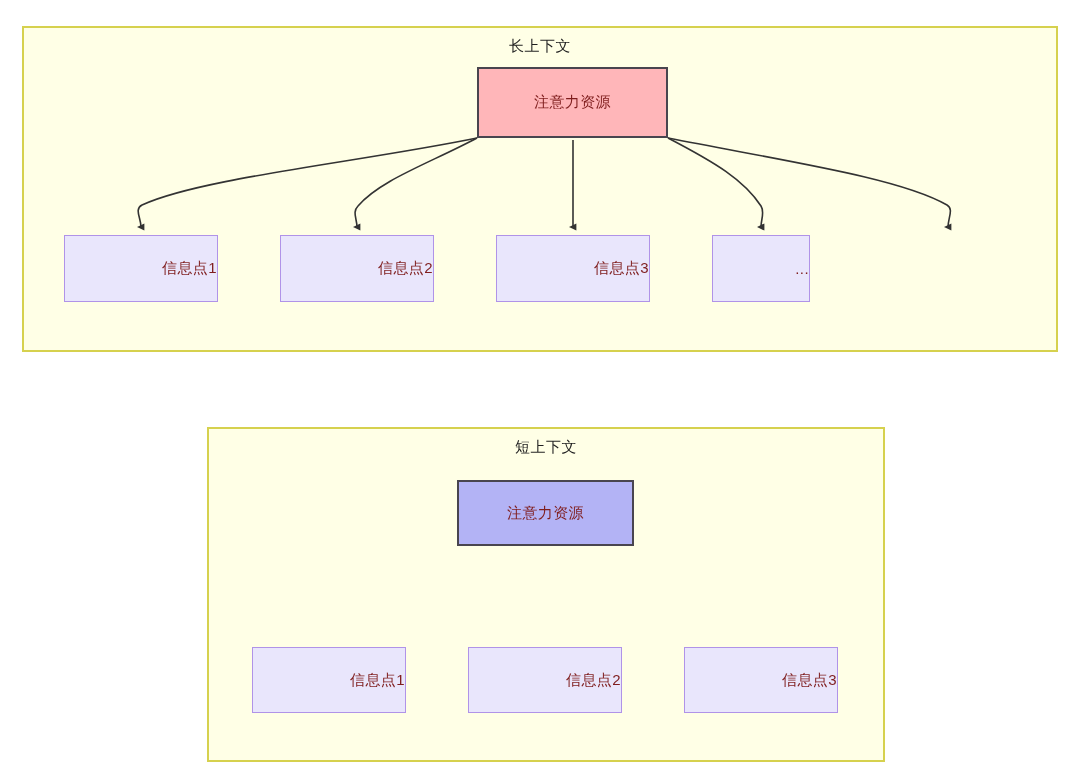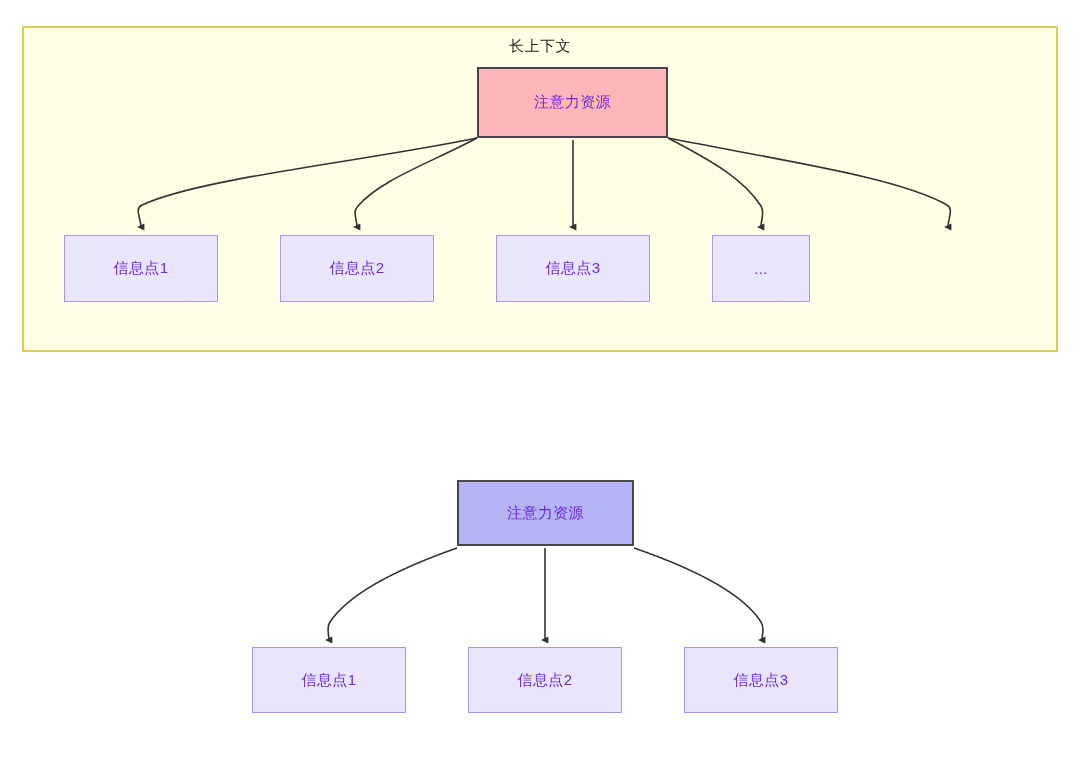--- a/index.html
+++ b/index.html
@@ -56,35 +56,36 @@
   }
 
   
   .node {
     position: absolute;
     box-sizing: border-box;
     display: flex;
     align-items: center;
     justify-content: center;
     font-size: 15px;
-    color: #6d28d9;
+    color: #7f1d1d;
     letter-spacing: 0.4px;
     text-align: center;
   }
   .node-root-pink {
     background: #ffb6b9;
     border: 2px solid #49454f;
   }
   .node-root-blue {
     background: #b3b3f5;
     border: 2px solid #49454f;
   }
   .node-info {
     background: #e9e6fc;
     border: 1.6px solid #b093e8;
+    justify-content: flex-end;
   }
 
   
   .edges {
     position: absolute;
     left: 0;
     top: 0;
     width: 1080px;
     height: 774px;
     pointer-events: none;
@@ -134,20 +135,23 @@
   <div class="node node-info" style="left:280px; top:235px; width:154px; height:67px;">
     <span>信息点2</span>
   </div>
   <div class="node node-info" style="left:496px; top:235px; width:154px; height:67px;">
     <span>信息点3</span>
   </div>
   <div class="node node-info" style="left:712px; top:235px; width:98px; height:67px;">
     <span>...</span>
   </div>
 
+  <div class="panel" id="panel-short">
+    <div class="panel-title">短上下文</div>
+  </div>
 
   <div class="node node-root-blue" style="left:457px; top:480px; width:177px; height:66px;">
     <span>注意力资源</span>
   </div>
 
   <div class="node node-info" style="left:252px; top:647px; width:154px; height:66px;">
     <span>信息点1</span>
   </div>
   <div class="node node-info" style="left:468px; top:647px; width:154px; height:66px;">
     <span>信息点2</span>

